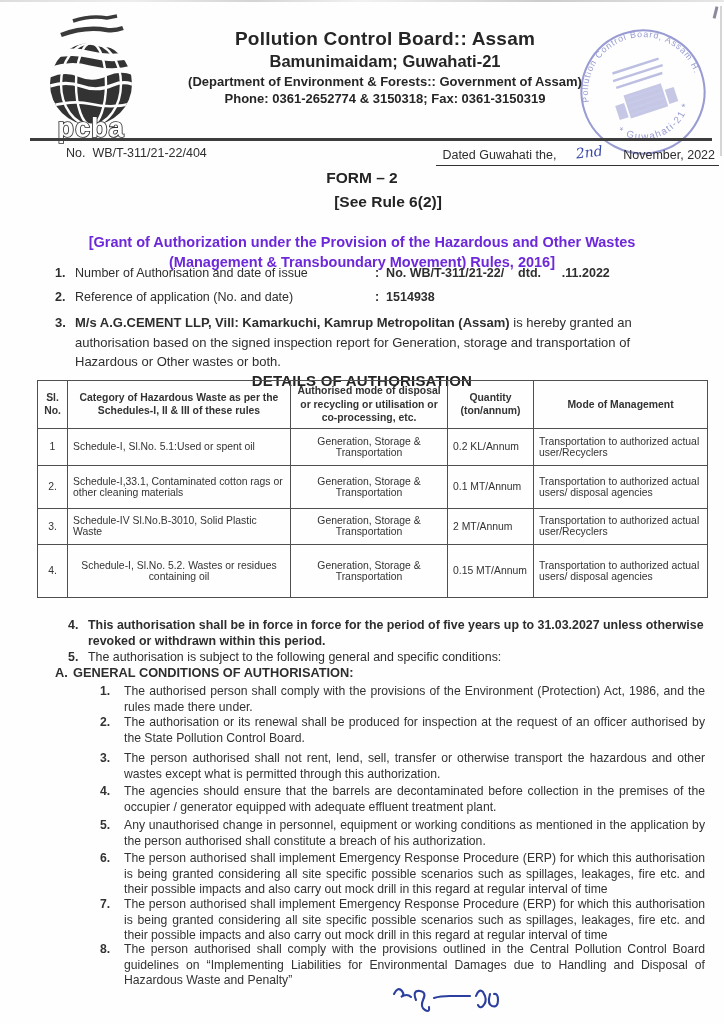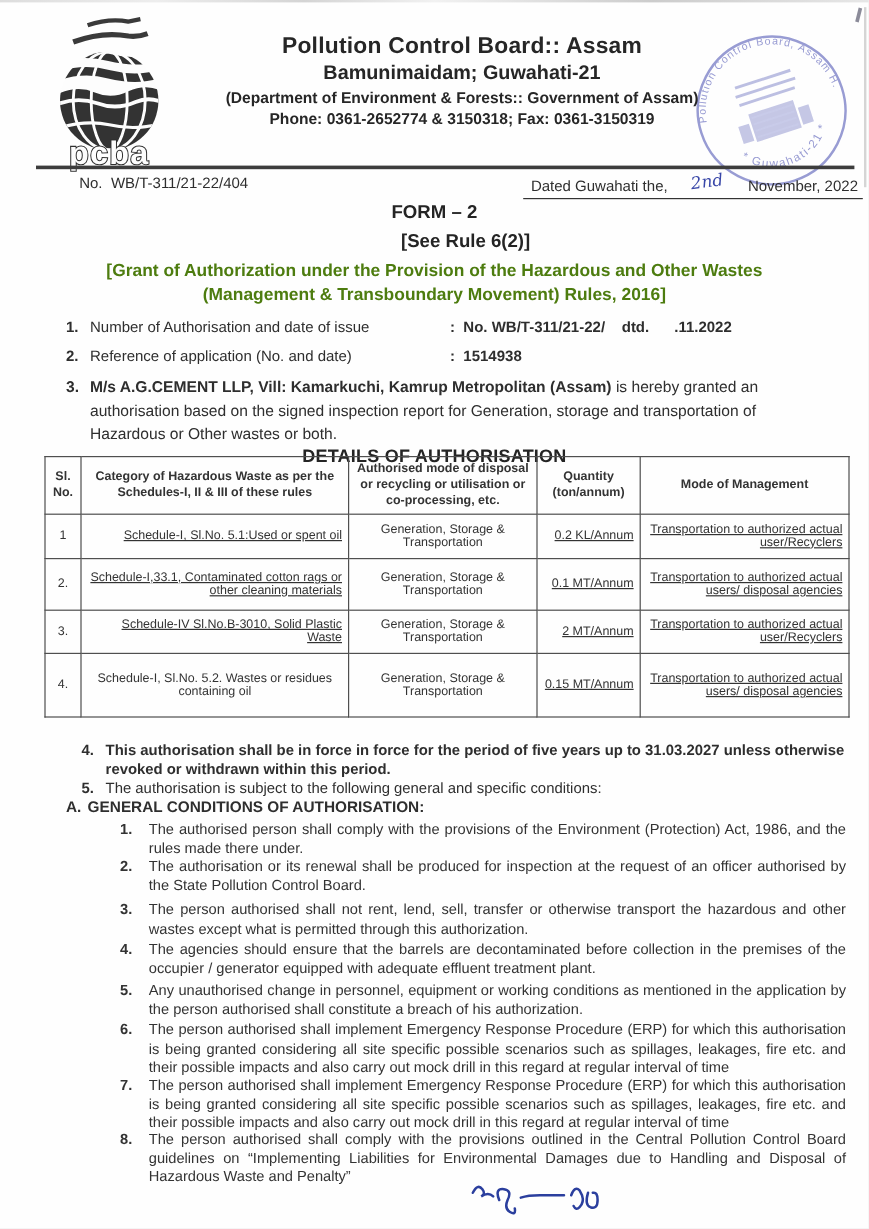--- a/index.html
+++ b/index.html
@@ -34,42 +34,42 @@
   .ref-left { white-space:pre; }
   .ref-right { margin-left:auto; display:flex; align-items:flex-end; gap:20px;
     border-bottom:1.5px solid #333; padding:0 4px 3px 6px; }
   .hand-day { color:#3947a8; font-family:"DejaVu Serif", serif; font-style:italic; font-size:14px;
     transform:rotate(-7deg) translateY(-2px); display:inline-block; }
 
   .form-title { position:absolute; left:0; top:169px; width:724px; text-align:center;
     font-size:15.5px; font-weight:bold; color:#242424; }
   .form-rule { position:absolute; left:0; top:193px; width:724px; text-align:center;
     font-size:15.5px; font-weight:bold; color:#242424;margin-left:26px; }
-  .grant-title { position:absolute; left:82px; top:216px; width:560px; text-align:center;
-    font-size:14.5px; font-weight:bold; line-height:1.38; color:#4d7c0f; }
+  .grant-title { position:absolute; left:82px; top:232px; width:560px; text-align:center;
+    font-size:14.5px; font-weight:bold; line-height:1.38; color:#6d28d9; }
 
   .num-item { position:absolute; left:55px; width:640px; font-size:12.5px; display:flex; }
   .num-item .no { font-weight:bold; width:20px; }
   .num-item .lbl { width:300px; }
   .num-item .val { font-weight:bold; white-space:pre; }
   .item3 { position:absolute; left:55px; top:313px; width:640px; font-size:13px;
     line-height:1.5; display:flex; }
   .item3 .no { font-weight:bold; width:20px; flex:none; }
   .item3 .txt { max-width:600px; }
   .item3 .b { font-weight:bold; }
 
   .details-title { position:absolute; left:0; top:372px; width:724px; text-align:center;
     font-size:15px; font-weight:bold; color:#242424; letter-spacing:.2px; }
 
   table.auth { position:absolute; left:37px; top:380px; width:670px;
     border-collapse:collapse; font-size:10.4px; color:#333; table-layout:fixed;padding-left:41px; }
   table.auth th, table.auth td { border:1.2px solid #4f4f4f; padding:3px 5px; vertical-align:middle; }
   table.auth th { font-weight:bold; text-align:center; line-height:1.3; height:43px; }
   td.c { text-align:center; }
-  td.l { text-align:right;text-decoration:underline; }
+  td.l { text-align:left; }
   col.w-sl{width:30px;} col.w-cat{width:223px;} col.w-mode{width:157px;}
   col.w-qty{width:86px;} col.w-mgmt{width:174px;}
   tr.r1 td{height:37px;} tr.r2 td{height:43px;} tr.r3 td{height:36px;} tr.r4 td{height:53px;}
 
   .clause { position:absolute; left:68px; width:640px; font-size:12.4px; line-height:1.3; display:flex; }
   .clause .no { font-weight:bold; width:20px; flex:none; }
   .clause .txt { width:618px; }
   .clause.bold .txt { font-weight:bold; }
   .sec-a { position:absolute; left:55px; top:665px; width:640px; font-size:12.8px;
     font-weight:bold; display:flex; }

